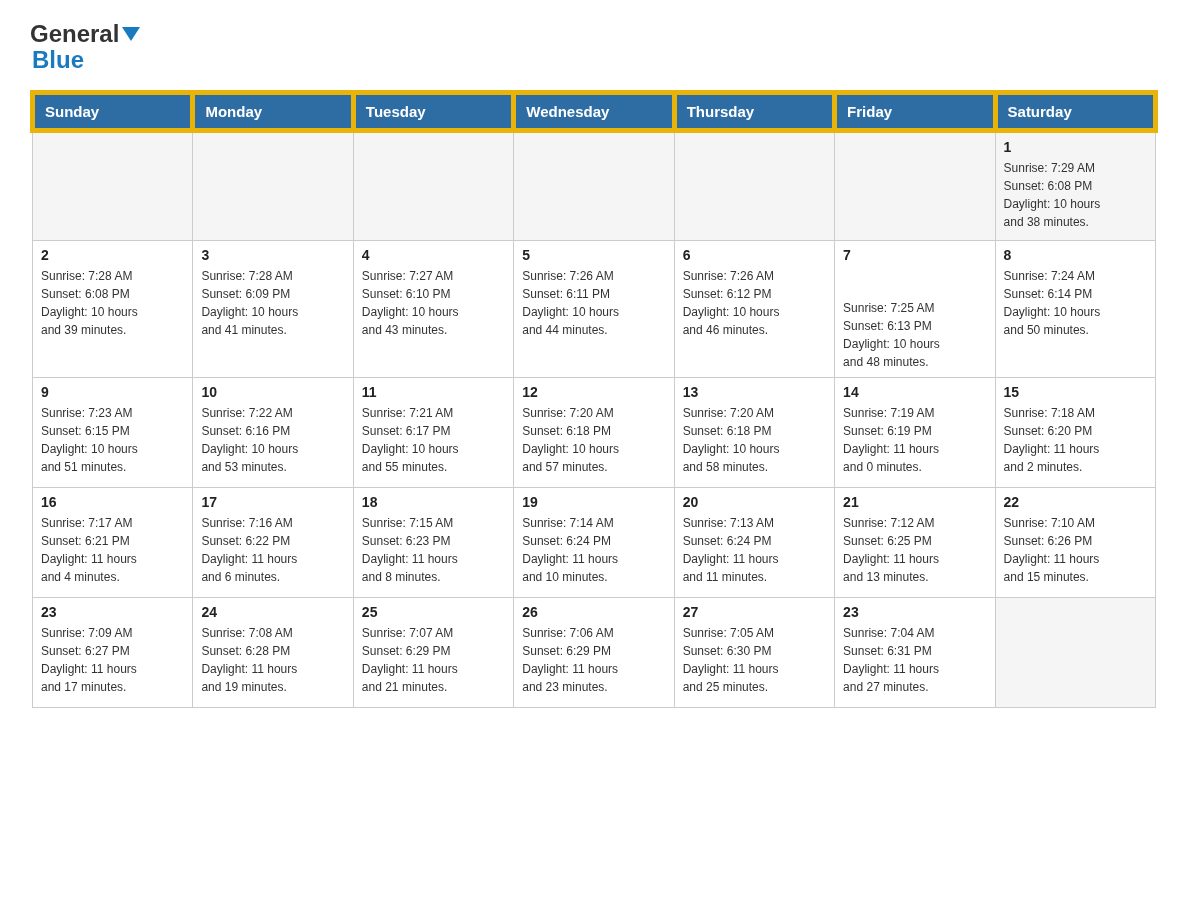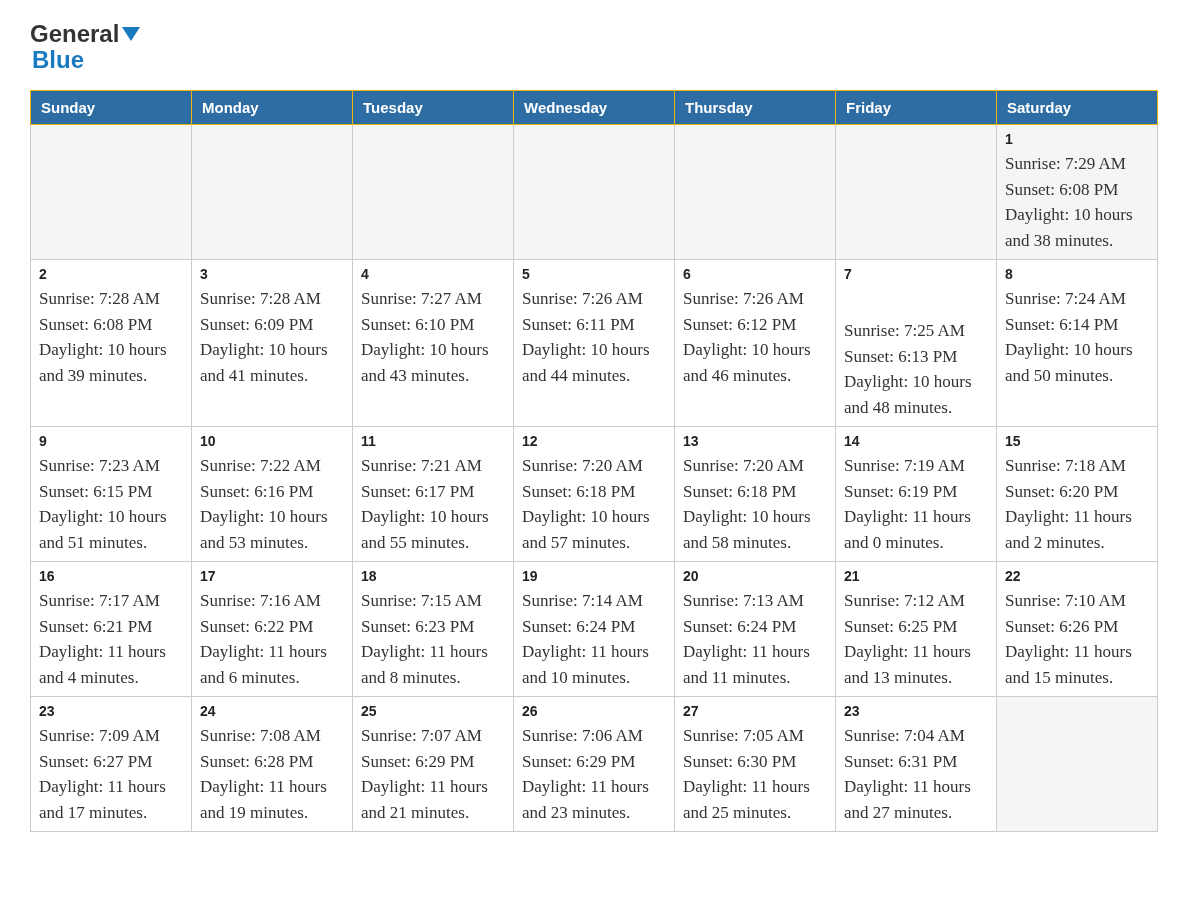--- a/index.html
+++ b/index.html
@@ -34,41 +34,40 @@
       border-collapse: collapse;
       table-layout: fixed;
     }
     thead th {
       background-color: #2e6da4;
       color: #fff;
       font-size: 15px;
       font-weight: bold;
       padding: 8px 10px;
       text-align: left;
-      border: 1px solid #eab308;
+      border: 5px solid #eab308;
     }
     tbody td {
       border: 1px solid #ccc;
       vertical-align: top;
       padding: 6px 8px;
       font-size: 11.5px;
       color: #333;
       height: 110px;
     }
     .day-number {
       font-size: 14px;
       font-weight: bold;
       color: #222;
       margin-bottom: 4px;
     }
     .day-info {
       line-height: 1.5;
-      font-size: 17px;
+      font-size: 12px;
       color: #333;
-      font-family: Liberation Serif, serif;
     }
     tbody tr:first-child td {
       background-color: #f5f5f5;
     }
     .empty-cell {
       background-color: #f5f5f5;
     }
     .logo-wrapper {
       display: flex;
       flex-direction: column;

